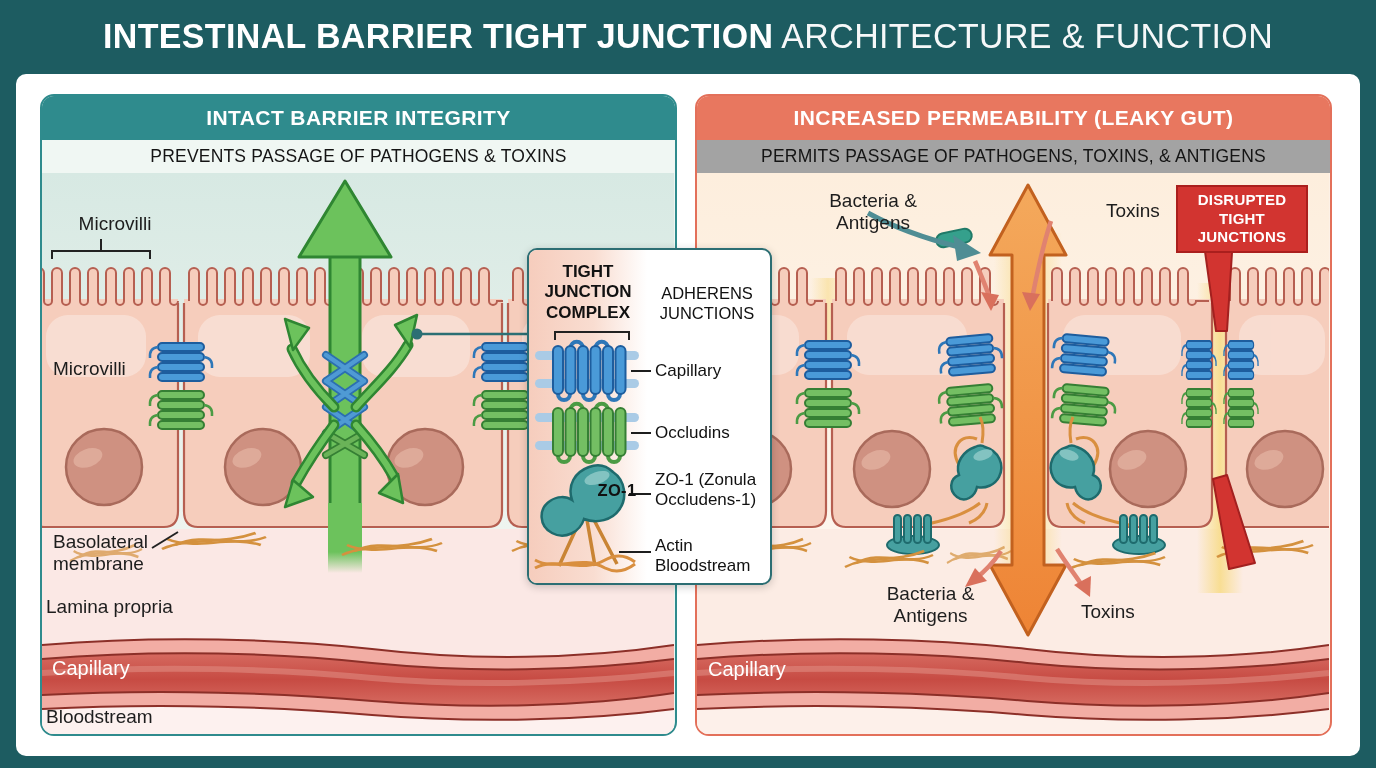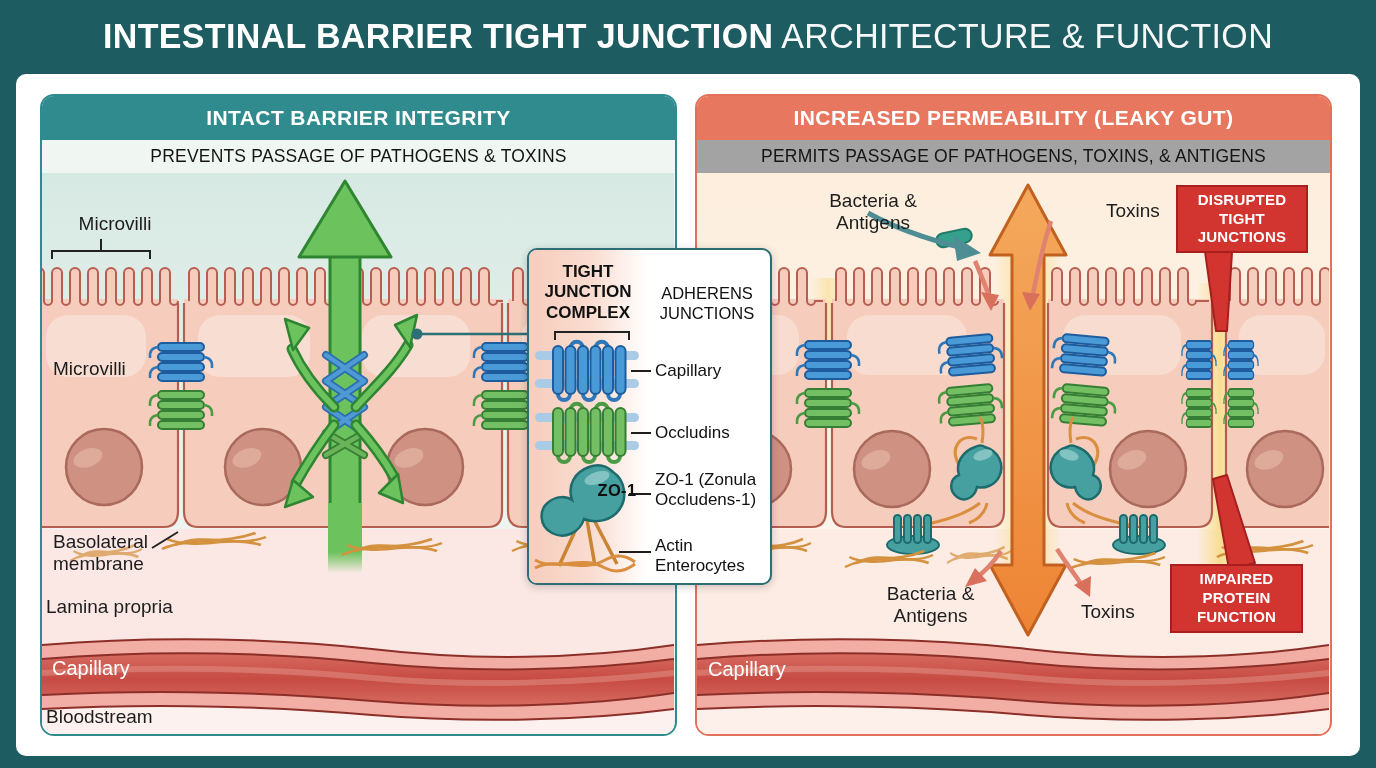--- a/index.html
+++ b/index.html
@@ -395,23 +395,20 @@
 
         <div class="lbl center" style="left:126px;top:17px;width:100px;">Bacteria &amp;
 Antigens</div>
         <div class="lbl" style="left:409px;top:27px;">Toxins</div>
         <div class="callout" style="left:479px;top:12px;width:132px;height:68px;">DISRUPTED
 TIGHT
 JUNCTIONS</div>
         <div class="lbl center" style="left:181px;top:410px;width:105px;">Bacteria &amp;
 Antigens</div>
         <div class="lbl" style="left:384px;top:428px;">Toxins</div>
-        <div class="callout" style="left:473px;top:391px;width:133px;height:69px;">IMPAIRED
-PROTEIN
-FUNCTION</div>
         <div class="lbl white" style="left:11px;top:485px;">Capillary</div>
       </div>
     </section>
   </div>
 
   <div class="legend-box">
     <div class="legend-strip"></div>
     <svg width="240" height="332" viewBox="0 0 240 332" style="position:absolute;left:0;top:0;">
       <path d="M26,90 V82 H100 V90" stroke="#222" stroke-width="2" fill="none"></path>
       <g fill="#aacbe6">
@@ -461,17 +458,17 @@
     <div class="ltxt lg-title">TIGHT
 JUNCTION
 COMPLEX</div>
     <div class="ltxt lg-adherens">ADHERENS
 JUNCTIONS</div>
     <div class="ltxt lg-item" style="left:126px;top:111px;">Capillary</div>
     <div class="ltxt lg-item" style="left:126px;top:173px;">Occludins</div>
     <div class="ltxt lg-item" style="left:126px;top:220px;">ZO-1 (Zonula
 Occludens-1)</div>
     <div class="ltxt lg-item" style="left:126px;top:286px;">Actin
-Enterocytes</div>
+Bloodstream</div>
     <div class="ltxt lg-zo1badge">ZO-1</div>
   </div>
 
 </div>
 
 </body></html>

